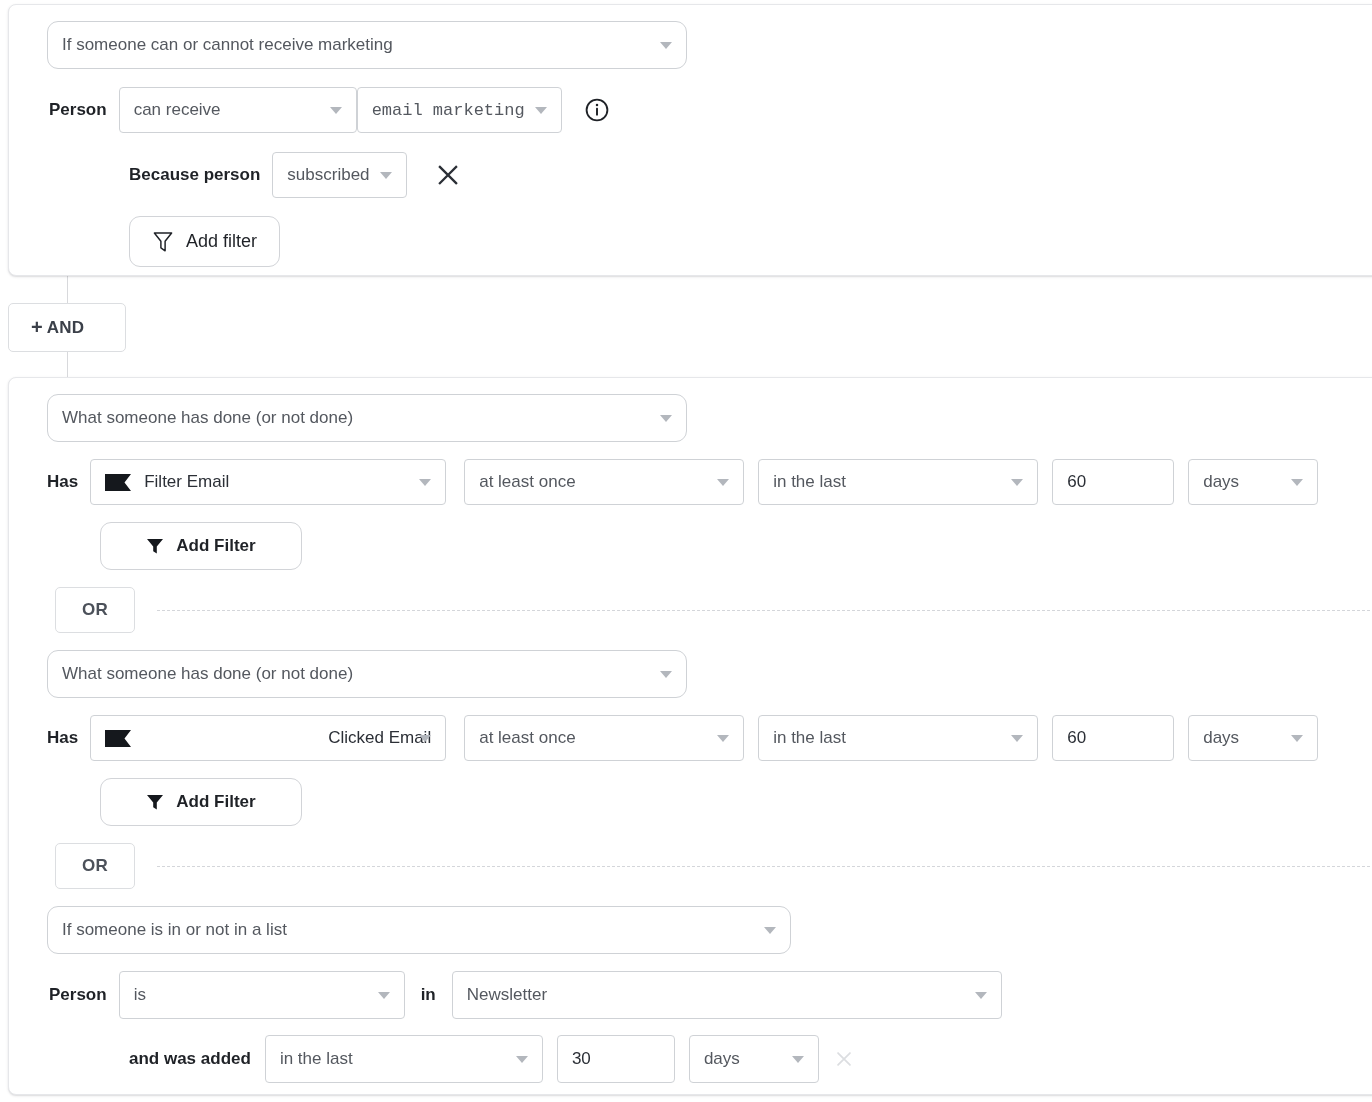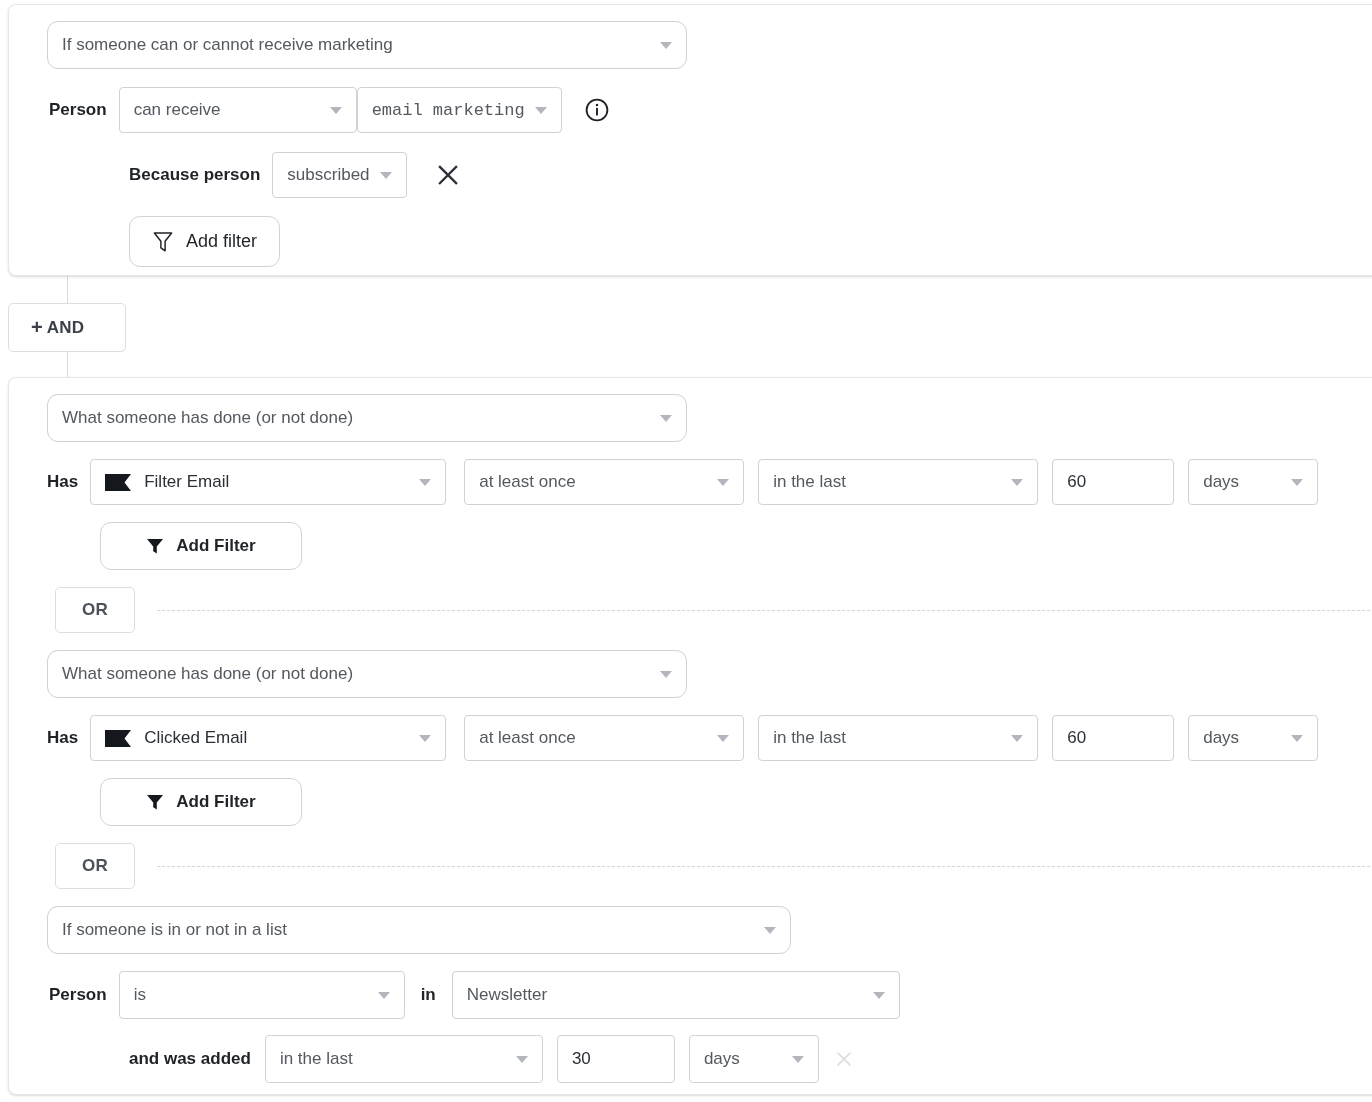--- a/index.html
+++ b/index.html
@@ -302,21 +302,21 @@
       <div class="or-line"></div>
     </div>
 
     <div class="type-sel abs" style="left:38px; top:272px; width:640px;">
       <span class="val">What someone has done (or not done)</span>
       <span class="caret"></span>
     </div>
 
     <div class="row abs" style="left:38px; top:337px;">
       <span class="label-strong">Has</span>
-      <div class="sel fixed dark" style="width:356px; margin-left:12px;">
+      <div class="sel fixed dark" style="width:356px; margin-left:12px;justify-content:space-between;">
         <span style="display:flex;">
           <svg class="flag-icon" viewBox="0 0 26 17">
             <path d="M0 0 H26 L19.5 8.5 L26 17 H0 Z" fill="#15181d"></path>
           </svg>
         </span>
         <span class="val">Clicked Email</span>
         <span class="caret"></span>
       </div>
       <div class="sel fixed" style="width:280px; margin-left:18px;">
         <span class="val">at least once</span>
@@ -356,21 +356,21 @@
       <span class="caret"></span>
     </div>
 
     <div class="row abs" style="left:40px; top:593px;">
       <span class="label-strong">Person</span>
       <div class="sel fixed" style="width:286px; margin-left:12px; height:48px;">
         <span class="val">is</span>
         <span class="caret"></span>
       </div>
       <span class="label-mid" style="margin-left:16px;">in</span>
-      <div class="sel fixed" style="width:448px; margin-left:16px; height:48px;">
+      <div class="sel fixed" style="width:550px; margin-left:16px; height:48px;">
         <span class="val">Newsletter</span>
         <span class="caret"></span>
       </div>
     </div>
 
     <div class="row abs" style="left:120px; top:657px;">
       <span class="label-strong">and was added</span>
       <div class="sel fixed" style="width:278px; margin-left:14px; height:48px;">
         <span class="val">in the last</span>
         <span class="caret"></span>

